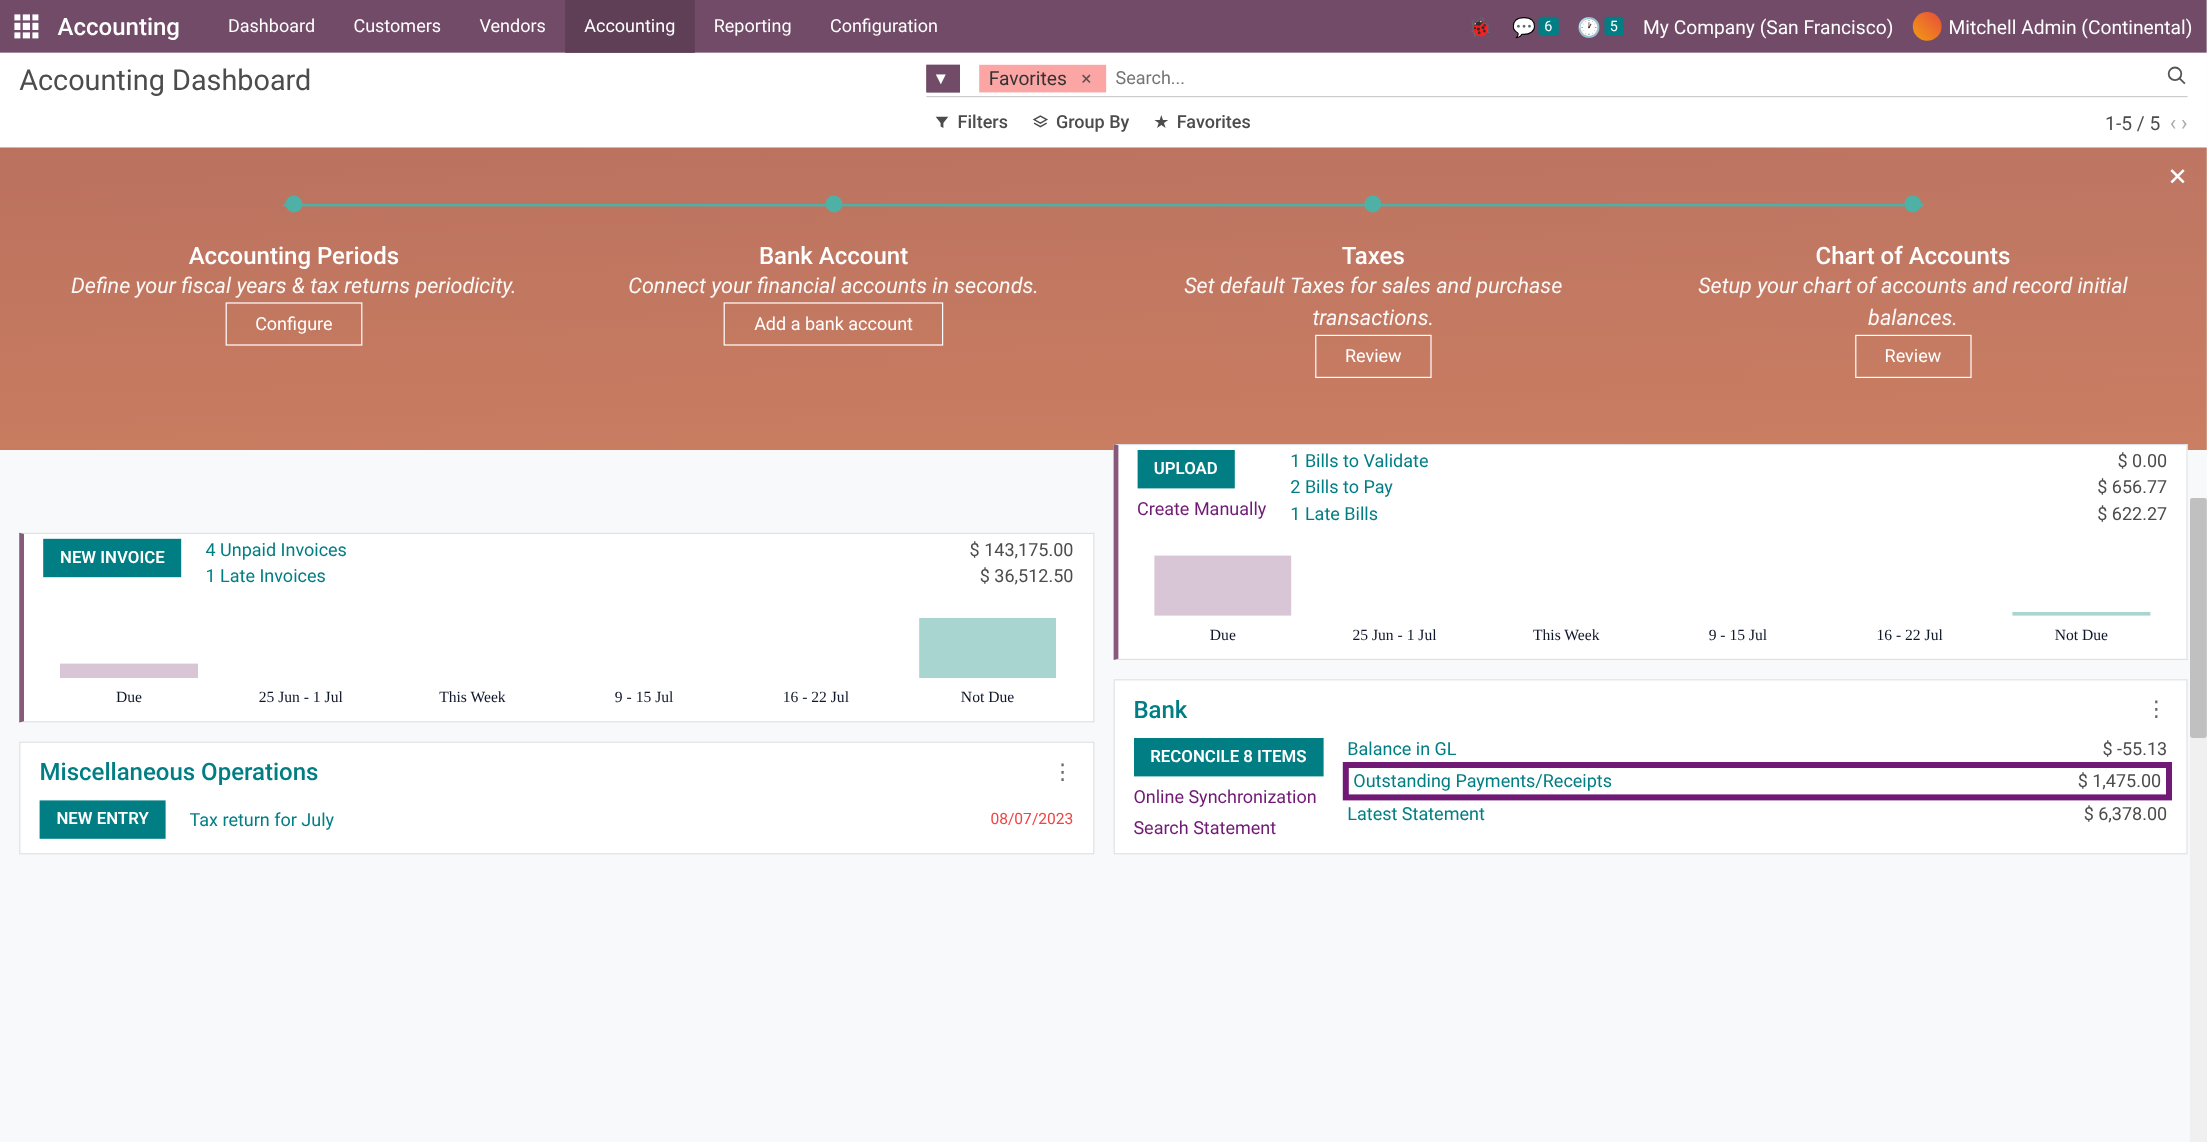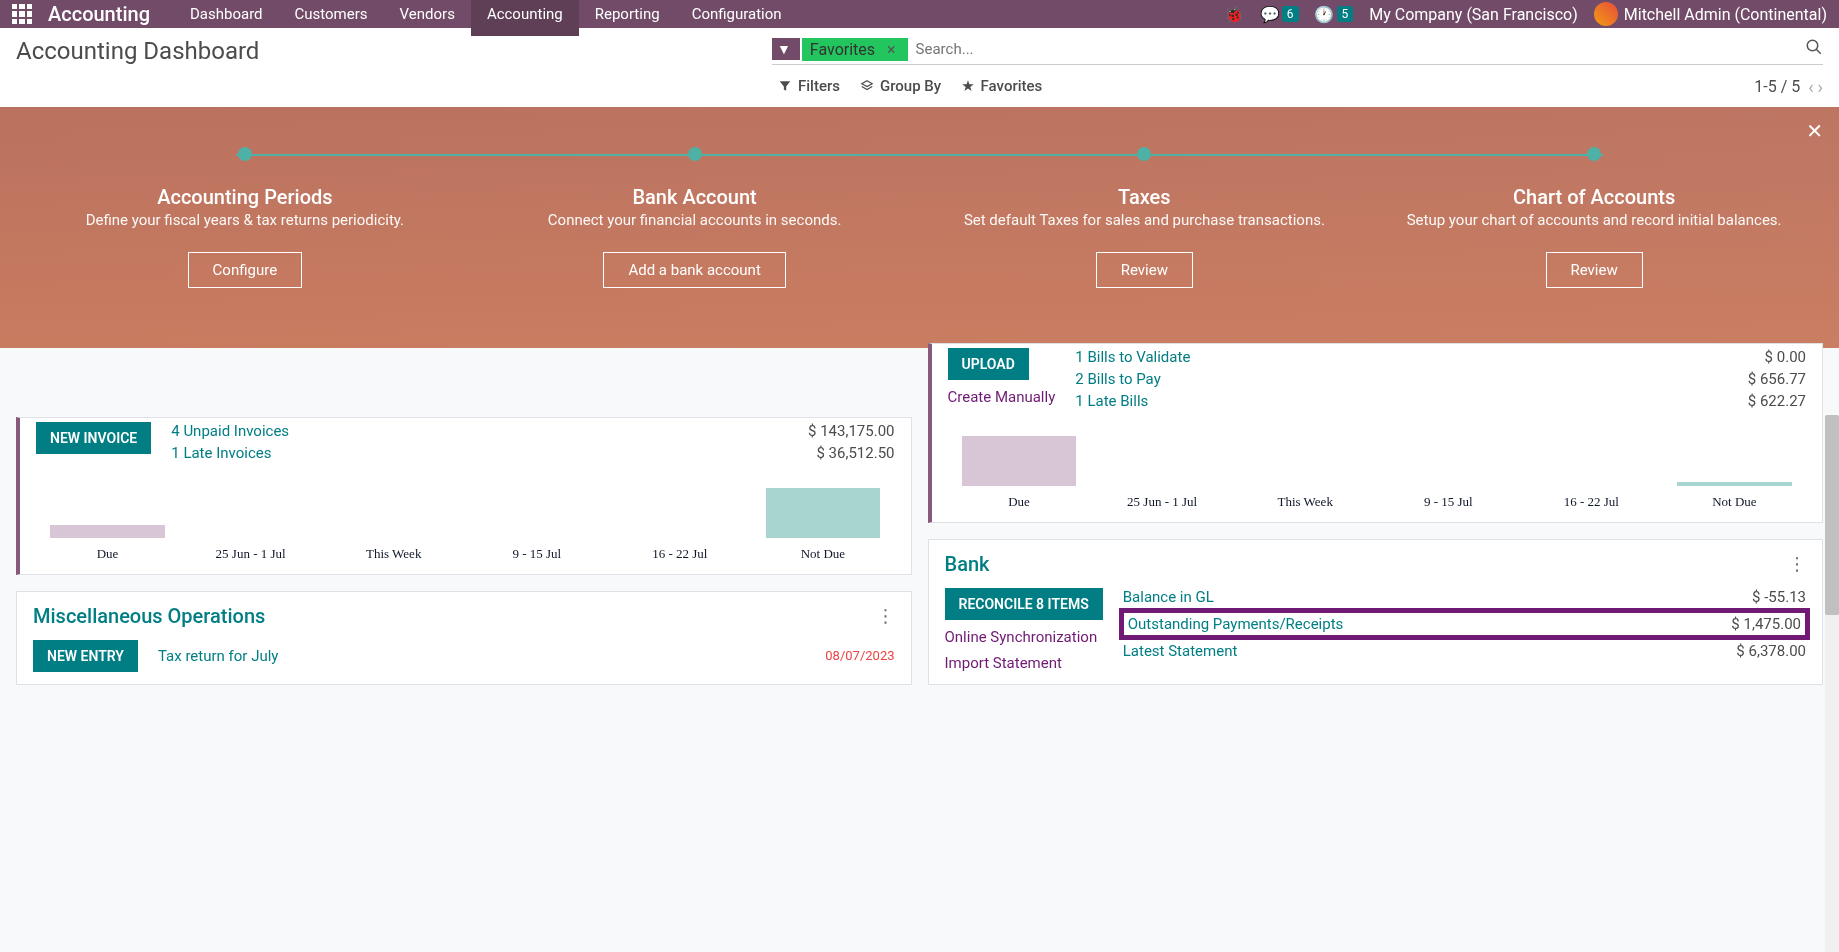--- a/index.html
+++ b/index.html
@@ -1,56 +1,56 @@
 <!DOCTYPE html>
 <html><head>
 <meta charset="utf-8">
 <style>
 * { margin: 0; padding: 0; box-sizing: border-box; font-family: -apple-system, BlinkMacSystemFont, 'Segoe UI', Roboto, sans-serif; }
 body { background: #f8f9fa; overflow-x: hidden; }
 
 
-.top-nav { background: #714b67; color: #fff; display: flex; align-items: center; height: 28px; padding: 0 12px; }
+.top-nav { background: #714b67; color: #fff; display: flex; align-items: center; height: 44px; padding: 0 12px; }
 .apps-icon { width: 20px; height: 20px; display: grid; grid-template-columns: repeat(3, 1fr); grid-template-rows: repeat(3, 1fr); gap: 2px; margin-right: 16px; cursor: pointer; }
 .apps-icon span { background: #fff; }
 .brand { font-size: 20px; font-weight: 500; margin-right: 24px; }
 .nav-links { display: flex; flex: 1; }
 .nav-link { padding: 0 16px; height: 44px; display: flex; align-items: center; color: #fff; cursor: pointer; font-size: 15px; }
 .nav-link.active { background: #5e3f56; }
 .nav-right { display: flex; align-items: center; gap: 16px; }
 .nav-icon { cursor: pointer; position: relative; display: flex; align-items: center; }
 .badge { background: #017e84; color: #fff; border-radius: 3px; padding: 1px 5px; font-size: 12px; margin-left: 2px; }
 .avatar { width: 24px; height: 24px; border-radius: 50%; background: linear-gradient(45deg, #f39c12, #e74c3c); display: inline-block; margin-right: 6px; }
 
 
 .control-bar { background: #fff; padding: 8px 16px; }
 .control-row1 { display: flex; align-items: center; gap: 16px; margin-bottom: 8px; }
 .page-title { font-size: 24px; color: #4c4c4c; flex: 0 0 auto; width: 740px; }
 .search-wrap { flex: 1; display: flex; align-items: center; border-bottom: 1px solid #ccc; padding-bottom: 2px; }
 .facet { background: #714b67; color: #fff; display: inline-flex; align-items: center; padding: 2px 4px; font-size: 14px; border: 1px solid #714b67;}
 .facet-icon { margin-right: 4px; }
-.facet-label { background: #22c55e; color: #333; padding: 2px 8px; margin-left: 2px; }
+.facet-label { background: #fca5a5; color: #333; padding: 2px 8px; margin-left: 16px; }
 .facet-close { margin-left: 4px; cursor: pointer; color: #555; padding: 0 4px;}
 .search-input { flex: 1; border: none; outline: none; font-size: 15px; padding: 4px 8px; }
 .search-icon { cursor: pointer; color: #555; }
 .control-row2 { display: flex; align-items: center; padding-left: 752px; }
 .filter-btn { display: inline-flex; align-items: center; gap: 6px; padding: 4px 10px; cursor: pointer; color: #4c4c4c; font-size: 15px; font-weight: 500;}
 .pager { margin-left: auto; display: flex; align-items: center; gap: 8px; color: #4c4c4c;}
 .pager-arrows { display: flex; gap: 4px; }
 .pager-arrow { cursor: pointer; color: #aaa; font-size: 18px; }
 
 
 .onboarding { position: relative; background: linear-gradient(rgba(180,100,80,0.7), rgba(200,120,90,0.85)), linear-gradient(90deg, #c89080, #d4a090); padding: 40px 20px 60px; color: #fff; }
 .onboarding-close { position: absolute; top: 12px; right: 16px; cursor: pointer; font-size: 20px; }
 .steps { display: flex; justify-content: space-around; position: relative; }
 .step-line { position: absolute; top: 7px; left: 12%; right: 12%; height: 2px; background: #4fb0a5; }
 .step { flex: 1; text-align: center; position: relative; z-index: 1; padding: 0 20px;}
 .step-dot { width: 14px; height: 14px; background: #4fb0a5; border-radius: 50%; margin: 0 auto 24px; }
 .step-title { font-size: 20px; font-weight: 500; }
-.step-desc { font-size: 15px; opacity: 0.95; margin-bottom: 20px; line-height: 1.5; }
+.step-desc { font-size: 18px; opacity: 0.95; line-height: 1.5; font-style: italic; }
 .step-btn { border: 1px solid #fff; background: transparent; color: #fff; padding: 8px 24px; cursor: pointer; font-size: 15px; }
 
 
 .dashboard { display: flex; gap: 16px; padding: 0 16px 16px; margin-top: -5px; }
 .col { flex: 1; display: flex; flex-direction: column; gap: 16px; justify-content: flex-end; }
 .card { background: #fff; border: 1px solid #dee2e6; padding: 12px 16px; position: relative; }
 .card.accent { border-left: 4px solid #875a7b; }
 .card-header { display: flex; justify-content: space-between; align-items: center; margin-bottom: 12px; }
 .card-title { color: #017e84; font-size: 20px; font-weight: 500; cursor: pointer; }
 .card-menu { cursor: pointer; color: #666; font-size: 18px; }
@@ -313,21 +313,21 @@
 
     <div class="card">
       <div class="card-header">
         <div class="card-title">Bank</div>
         <div class="card-menu">⋮</div>
       </div>
       <div class="card-body">
         <div class="card-left">
           <button class="action-btn">RECONCILE 8 ITEMS</button>
           <span class="link-btn">Online Synchronization</span>
-          <span class="link-btn">Import Statement</span>
+          <span class="link-btn">Search Statement</span>
         </div>
         <div class="card-right">
           <div class="kv-list" id="bank-rows">
               <div class="kv-row">
                 <span class="k">Balance in GL</span>
                 <span class="v">$ -55.13</span>
               </div>
               <div class="kv-row highlighted">
                 <span class="k">Outstanding Payments/Receipts</span>
                 <span class="v">$ 1,475.00</span>

